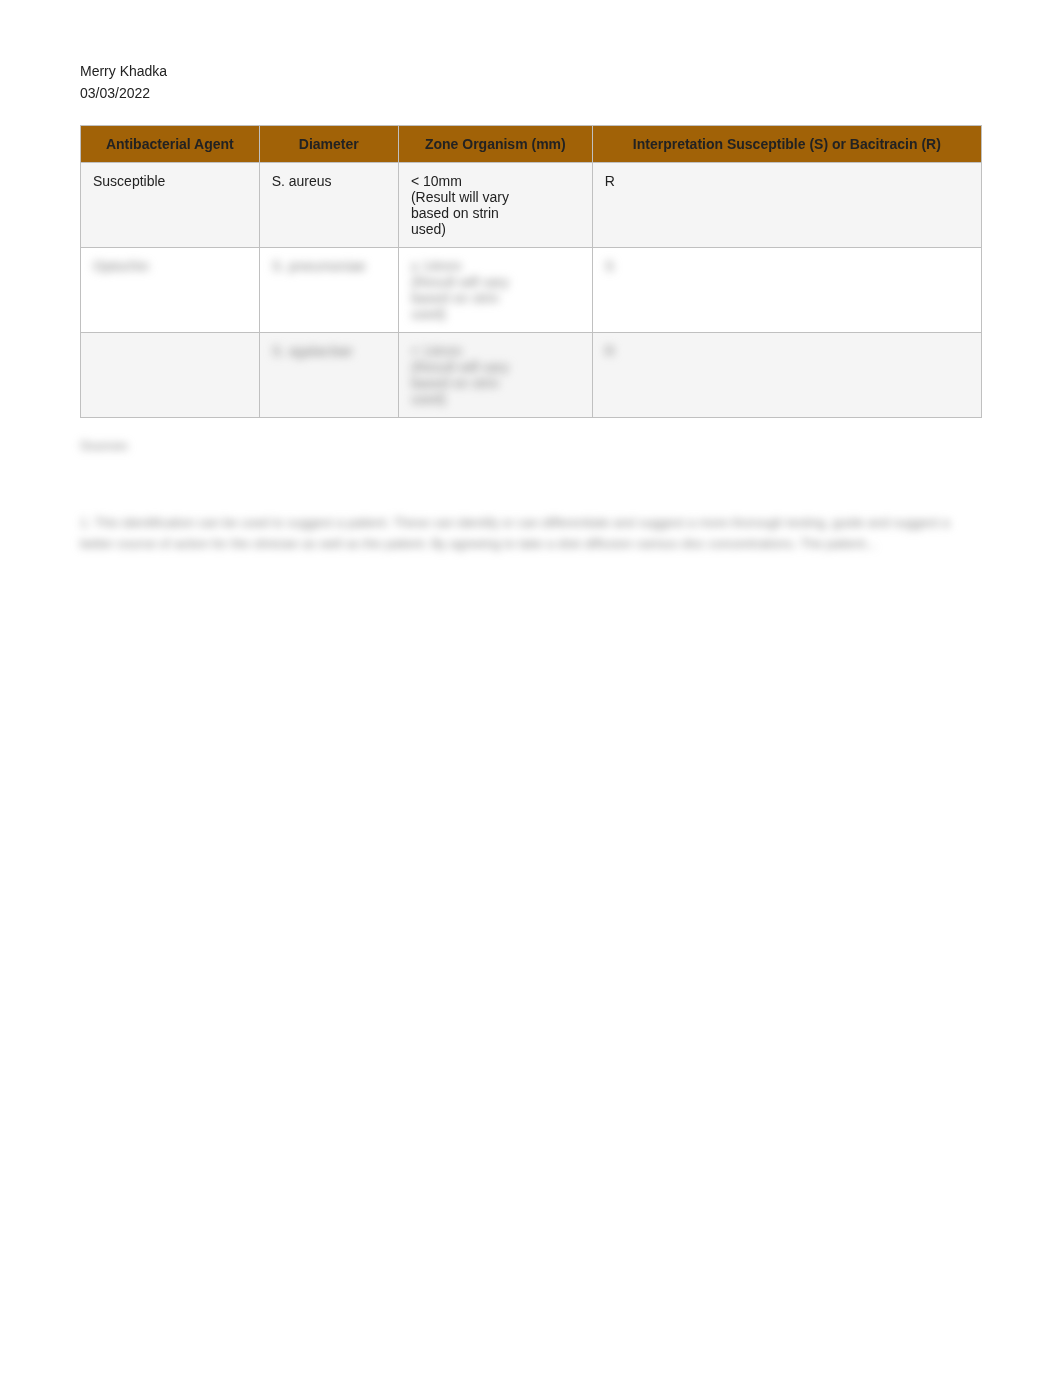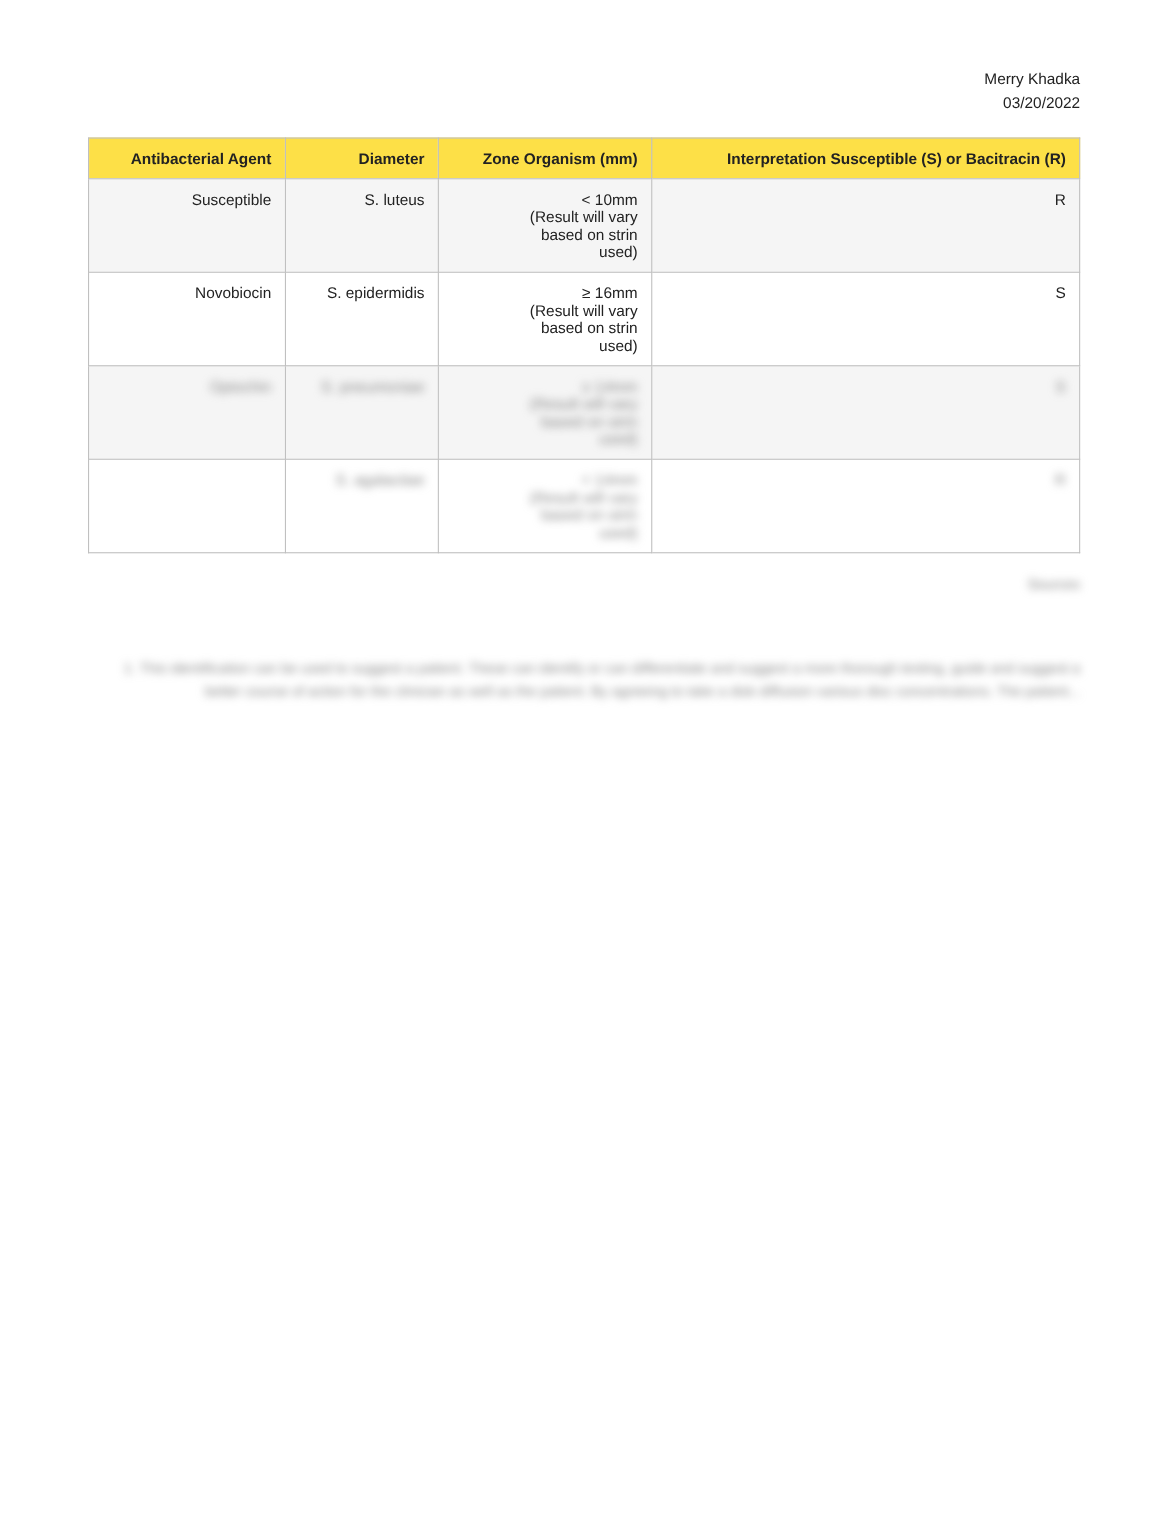--- a/index.html
+++ b/index.html
@@ -1,19 +1,18 @@
 <!DOCTYPE html>
 <html><head>
   <meta charset="utf-8">
   <style>
     * {
       box-sizing: border-box;
       margin: 0;
       padding: 0;
-      text-align: right;
     }
 
     body {
       background: #ffffff;
       font-family: Arial, sans-serif;
       font-size: 14px;
       color: #222;
       width: 1062px;
       min-height: 1377px;
       padding: 60px 80px;
@@ -35,21 +34,21 @@
     }
 
     th, td {
       border: 1px solid #c0c0c0;
       padding: 10px 12px;
       vertical-align: top;
       font-size: 14px;
     }
 
     thead tr {
-      background-color: #fde047;
+      background-color: #a16207;
     }
 
     th {
       font-weight: bold;
     }
 
     tbody tr:nth-child(odd) {
       background-color: #f5f5f5;
     }
 
@@ -89,51 +88,42 @@
     .zone-text {
       white-space: pre-line;
     }
   </style>
 </head>
 <body>
 
 <div>
   <div class="header-info">
     <p>Merry Khadka</p>
-    <p>03/20/2022</p>
+    <p>03/03/2022</p>
   </div>
 </div>
 
 <table>
   <thead>
     <tr>
       <th>Antibacterial Agent</th>
       <th>Diameter</th>
       <th>Zone Organism (mm)</th>
       <th>Interpretation Susceptible (S) or Bacitracin (R)</th>
     </tr>
   </thead>
   <tbody id="table-body">
   <tr>
         <td>Susceptible</td>
-        <td>S. luteus</td>
+        <td>S. aureus</td>
         <td class="zone-text">&lt; 10mm
 (Result will vary
 based on strin
 used)</td>
         <td>R</td>
-      </tr>
-      <tr>
-        <td>Novobiocin</td>
-        <td>S. epidermidis</td>
-        <td class="zone-text">≥ 16mm
-(Result will vary
-based on strin
-used)</td>
-        <td>S</td>
       </tr>
       <tr>
         <td class="blurred">Optochin</td>
         <td class="blurred">S. pneumoniae</td>
         <td class="zone-text blurred">≥ 14mm
 (Result will vary
 based on strin
 used)</td>
         <td class="blurred">S</td>
       </tr>

